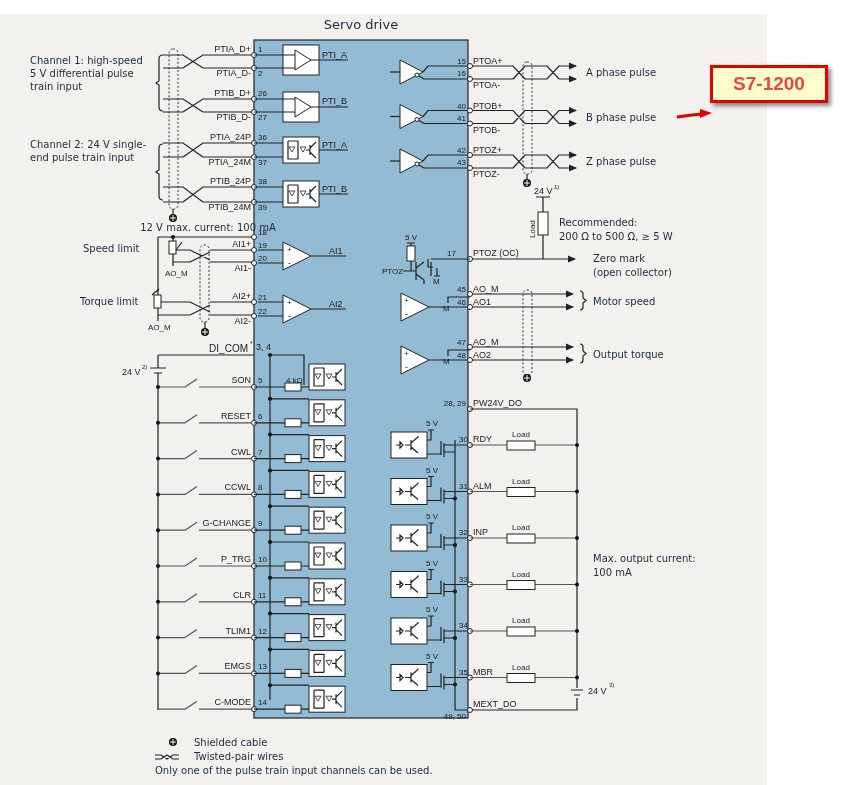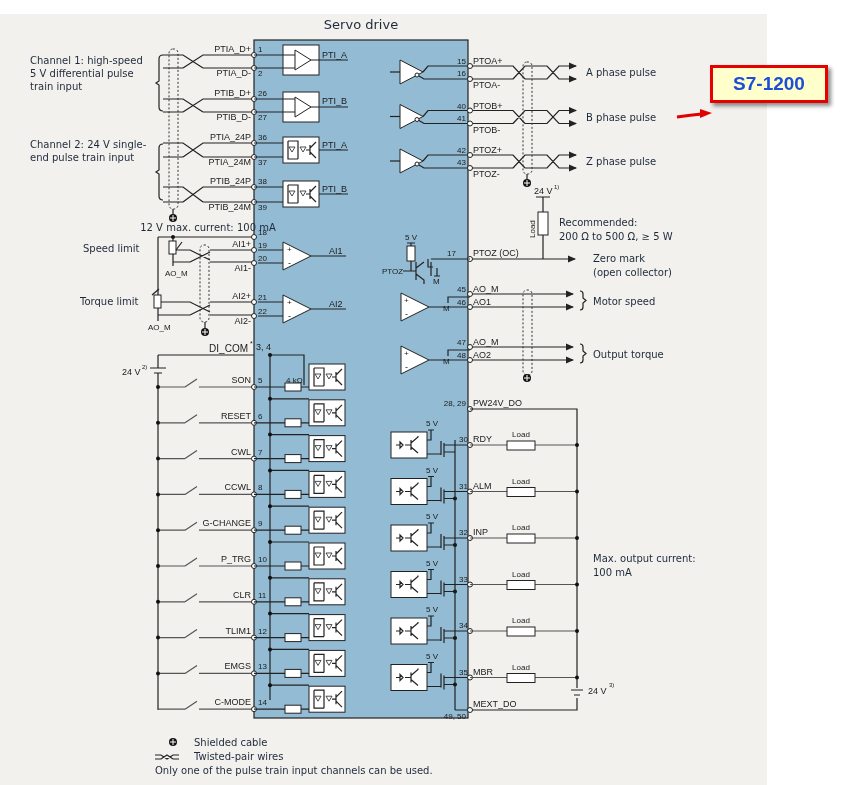--- a/index.html
+++ b/index.html
@@ -7,21 +7,21 @@
   #panel{position:absolute;left:0;top:14px;width:767px;height:771px;background:#f2f1ee;}
   svg{position:absolute;left:0;top:0;}
   .t{font-family:"Liberation Sans",sans-serif;fill:#1a1a1a;}
   .ts{font-family:"DejaVu Sans",sans-serif;fill:#1e2a3a;}
   .w{stroke:#222;stroke-width:1.2;fill:none;}
   .wg{stroke:#555;stroke-width:1.2;fill:none;}
   .box{fill:#fff;stroke:#222;stroke-width:1;}
   .term{fill:#fff;stroke:#222;stroke-width:1;}
   .dot{fill:#111;}
   .shield{stroke:#333;stroke-width:1;fill:none;stroke-dasharray:2,2;}
-  #plc-callout{position:absolute;left:710px;top:65px;width:118px;height:38px;background:#ffffcc;border:3px solid #e80000;box-shadow:3px 3px 4px rgba(0,0,0,0.45);box-sizing:border-box;display:flex;align-items:center;justify-content:center;font-family:"Liberation Sans",sans-serif;font-weight:bold;font-size:19px;color:#1d4ed8;}
+  #plc-callout{position:absolute;left:710px;top:65px;width:118px;height:38px;background:#ffffcc;border:3px solid #e80000;box-shadow:3px 3px 4px rgba(0,0,0,0.45);box-sizing:border-box;display:flex;align-items:center;justify-content:center;font-family:"Liberation Sans",sans-serif;font-weight:bold;font-size:19px;color:#ef4444;}
 </style>
 </head>
 <body>
 
 <div id="panel"></div>
 
 <svg width="850" height="785" xmlns="http://www.w3.org/2000/svg">
   <defs>
     <marker id="arr" markerWidth="7" markerHeight="6" refX="6" refY="3" orient="auto">
         <path d="M0,0 L7,3 L0,6 z" fill="#222"></path>

